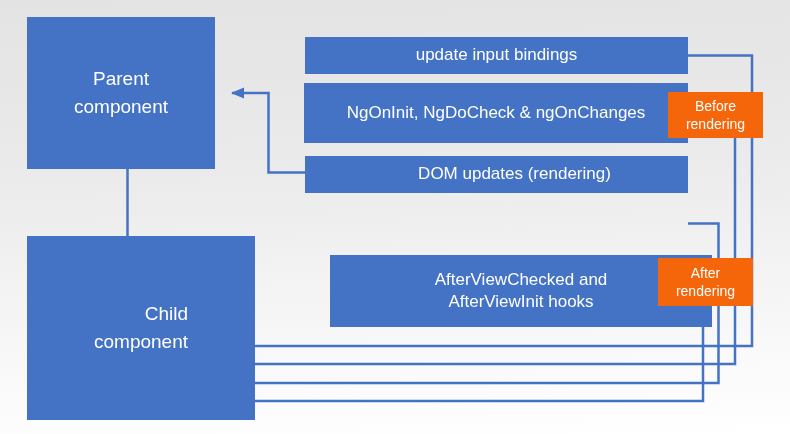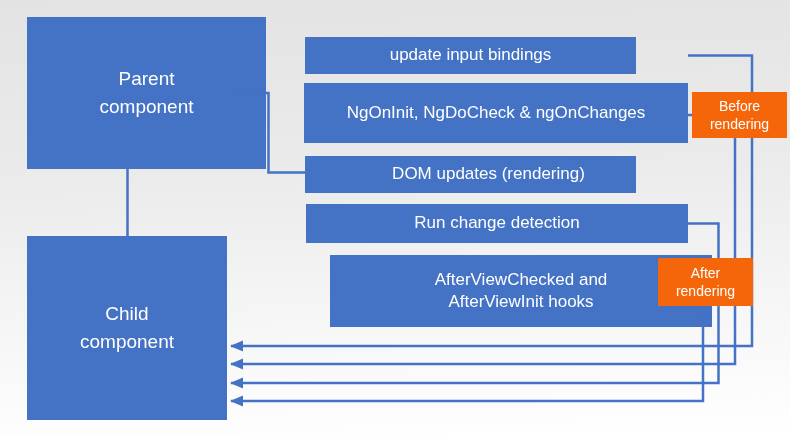--- a/index.html
+++ b/index.html
@@ -19,35 +19,35 @@
     display: flex;
     align-items: center;
     justify-content: center;
     text-align: center;
     color: #ffffff;
     white-space: pre-line;
     box-sizing: border-box;
   }
   .node, .step { background: #4472C4; }
   .node { font-size: 19px; line-height: 1.5; }
-  .parent { left: 27px; top: 17px;  width: 239px; height: 152px; }
-  .child  { left: 27px; top: 236px; width: 200px; height: 184px; }
-  .step { left: 305px; width: 331px; font-size: 17px; line-height: 1.3; }
+  .parent { left: 27px; top: 17px;  width: 188px; height: 152px; }
+  .child  { left: 27px; top: 236px; width: 228px; height: 184px; text-align: right; }
+  .step { left: 305px; width: 383px; font-size: 17px; line-height: 1.3; }
   .step1 { top: 37px;  height: 37px; }
   .step2 { top: 83px;  height: 60px; left: 304px; width: 384px; }
   .step3 { top: 156px; height: 37px; padding-left: 36px; }
   .step4 { top: 204px; height: 39px; left: 306px; width: 382px; }
   .step5 { top: 255px; height: 72px; left: 306px; width: 382px; margin-left: 24px; }
   .badge {
     background: #F5660A;
     font-size: 14px;
     line-height: 1.3;
     z-index: 3;
   }
-  .badge-before { left: 668px; top: 92px;  width: 95px; height: 46px; margin-left: 24px; }
+  .badge-before { left: 668px; top: 92px;  width: 95px; height: 46px; }
   .badge-after  { left: 658px; top: 258px; width: 95px; height: 48px; }
   svg.connectors {
     position: absolute;
     left: 0; top: 0;
     width: 790px; height: 434px;
     z-index: 2;
     pointer-events: none;
   }
   svg.connectors path, svg.connectors line {
     fill: none;
@@ -86,21 +86,20 @@
 
   <div class="node child">Child
 component</div>
 
   <div class="step step1">update input bindings</div>
 
   <div class="step step2">NgOnInit, NgDoCheck &amp; ngOnChanges</div>
 
   <div class="step step3">DOM updates (rendering)</div>
 
-  <div class="step step4">Run change detection</div>
 
   <div class="step step5">AfterViewChecked and
 AfterViewInit hooks</div>
 
   <div class="badge badge-before">Before
 rendering</div>
 
   <div class="badge badge-after">After
 rendering</div>
 

